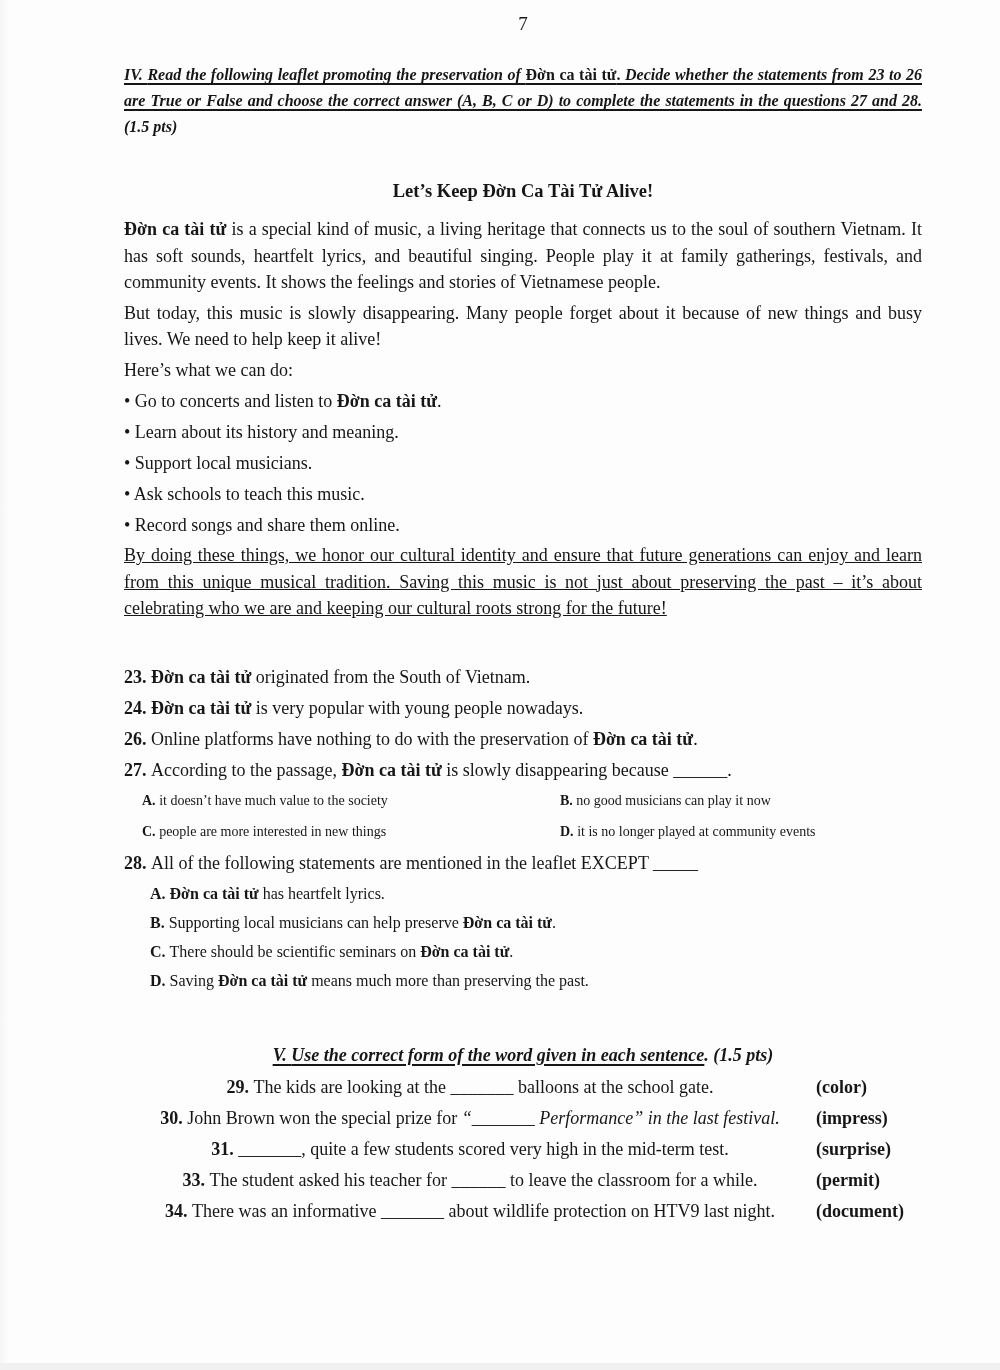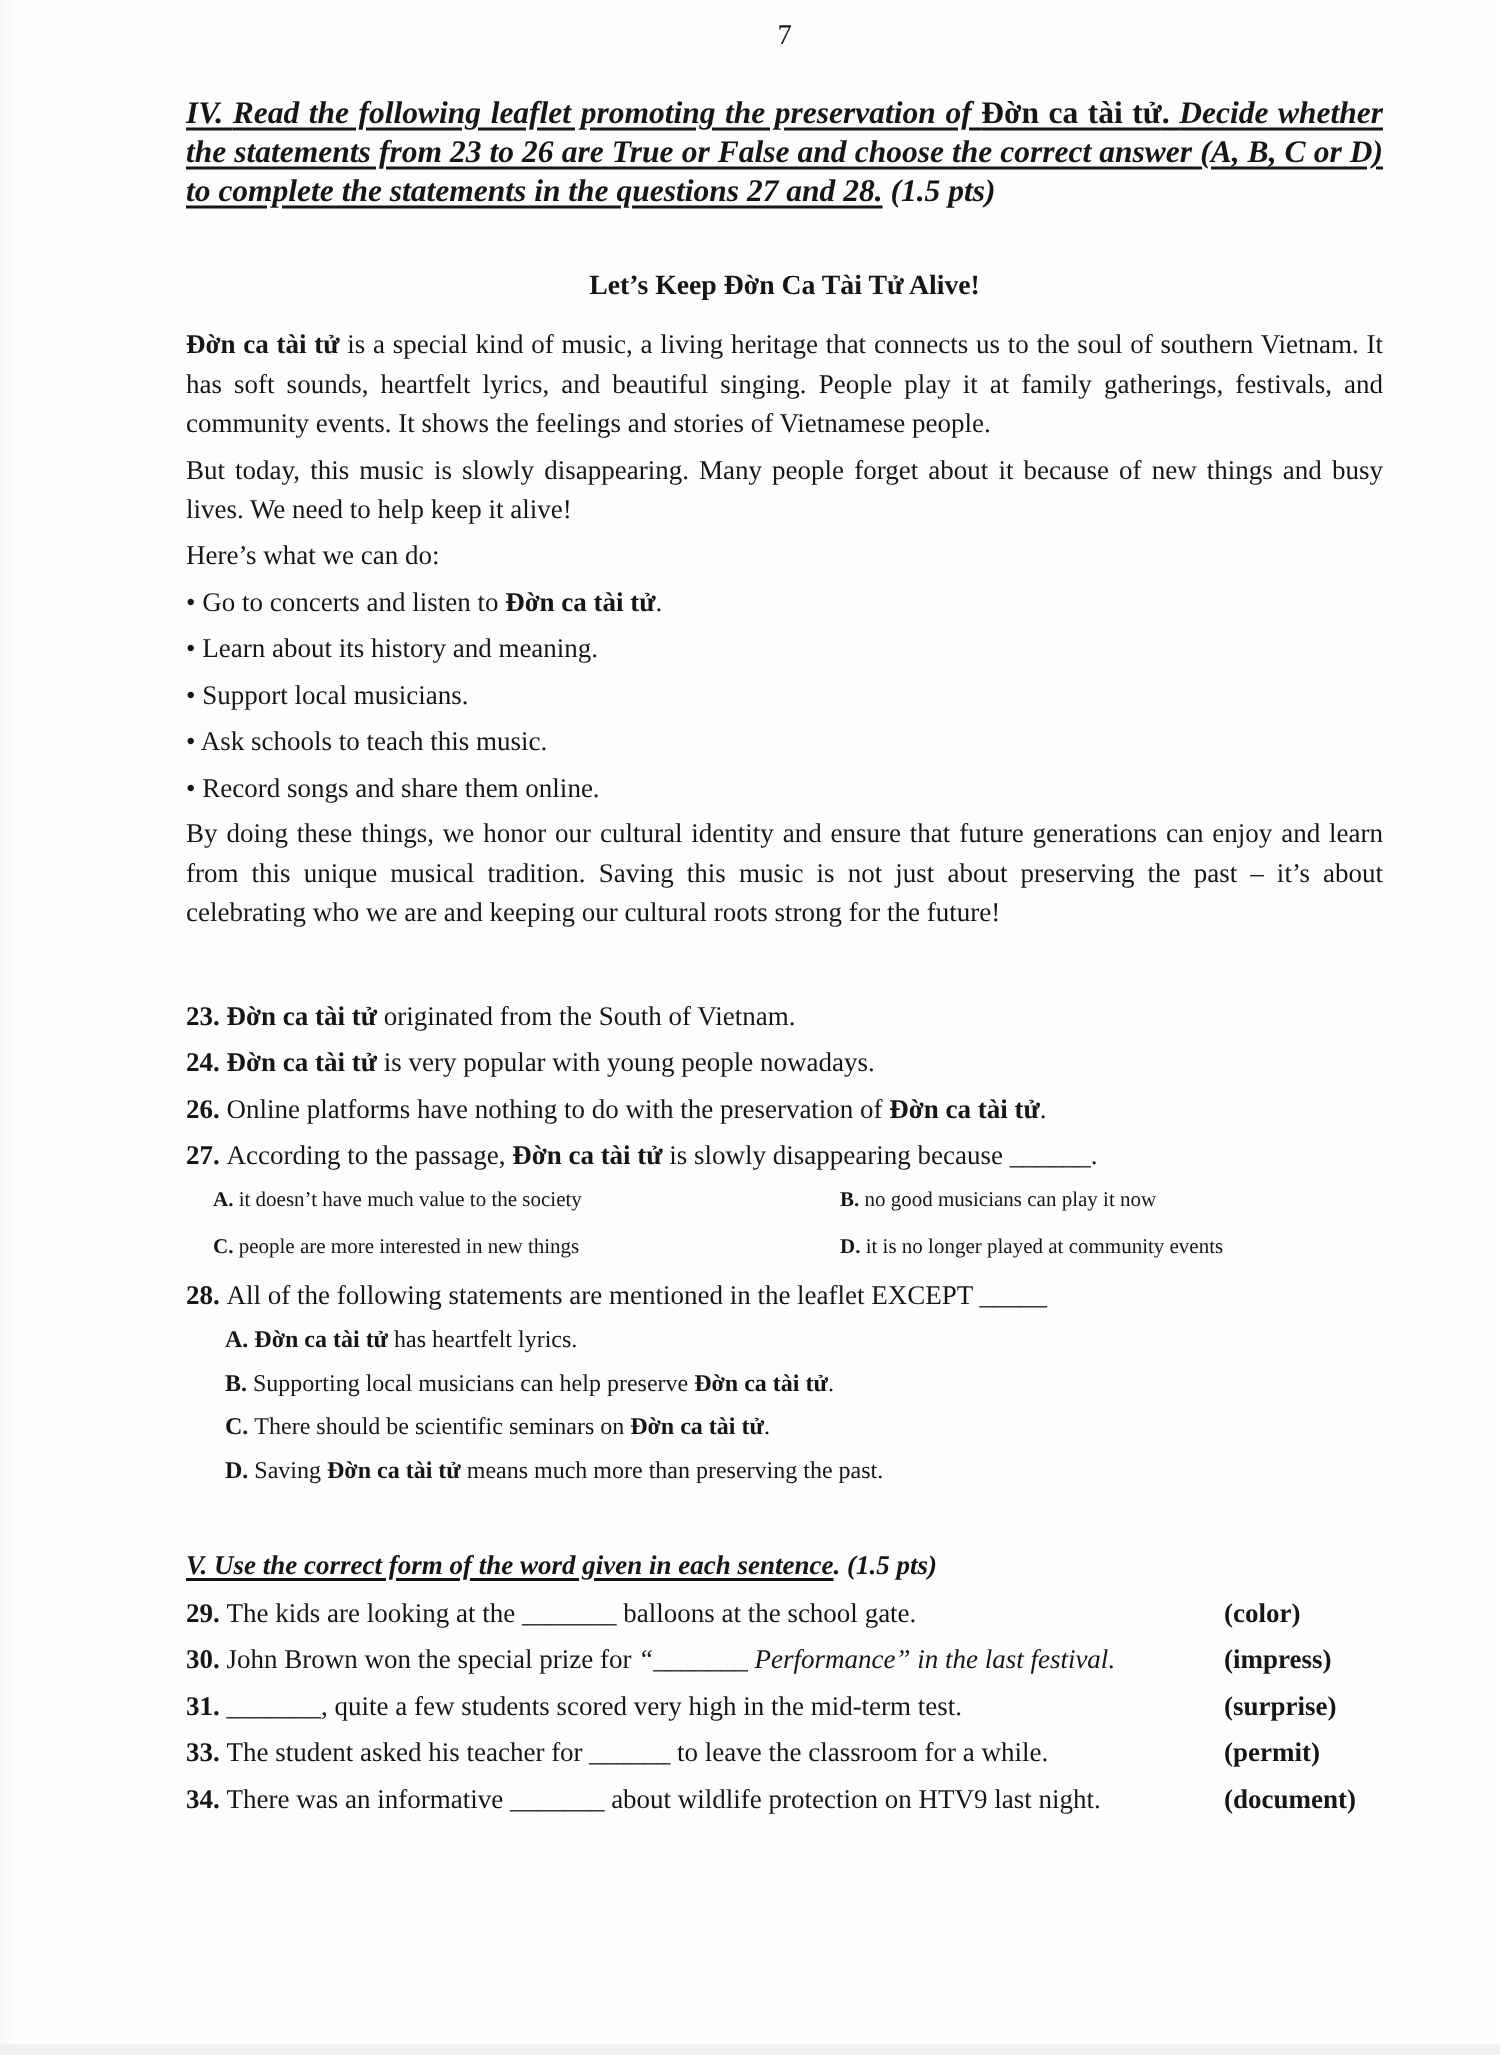--- a/index.html
+++ b/index.html
@@ -13,42 +13,42 @@
     color:#161616;
     overflow:hidden;
   }
   .content{position:absolute;left:124px;top:0;width:798px;}
   .b{font-weight:bold;}
   .i{font-style:italic;}
   .u{text-decoration:underline;text-decoration-thickness:1.6px;text-underline-offset:3px;}
   .page-number{padding-top:12px;text-align:center;font-size:19px;line-height:24px;}
   .heading-iv{
     margin-top:26px;
-    font-size:21px;line-height:26px;
+    font-size:16px;line-height:26px;
     text-align:justify;
   }
   .leaflet-title{
     margin-top:38px;
     text-align:center;font-weight:bold;font-size:18.5px;line-height:26px;
   }
   .para{margin:0;text-align:justify;font-size:18px;line-height:26.5px;}
   .para1{margin-top:12px;}
   .para2{margin-top:4px;}
   .para3{margin-top:4px;}
   .bullet{margin:0;margin-top:5px;font-size:18px;line-height:26px;}
-  .para4{margin-top:4px;}
+  .para4{margin-top:4px;text-decoration:underline;}
   .questions{margin-top:42px;}
   .q-line{font-size:18px;line-height:26px;margin-bottom:5px;}
   .opt-grid{
     display:grid;grid-template-columns:418px 1fr;
     padding-left:18px;row-gap:5px;
     font-size:14px;line-height:26px;margin-bottom:5px;
   }
   .opt28{padding-left:26px;font-size:16px;line-height:26px;margin-bottom:3px;}
-  .section-v{margin-top:36px;}
+  .section-v{margin-top:48px;text-align:center;}
   .heading-v{font-size:18px;line-height:26px;}
   .wf-list{margin-top:6px;}
   .wf-row{display:flex;font-size:18px;line-height:26px;margin-bottom:5px;}
   .wf-sentence{width:692px;flex:0 0 692px;}
   .wf-hint{font-weight:bold;white-space:nowrap;}
   .page-edge{position:absolute;left:0;right:0;bottom:0;height:7px;background:#f1f1f1;}
 </style>
 </head>
 <body>
 

